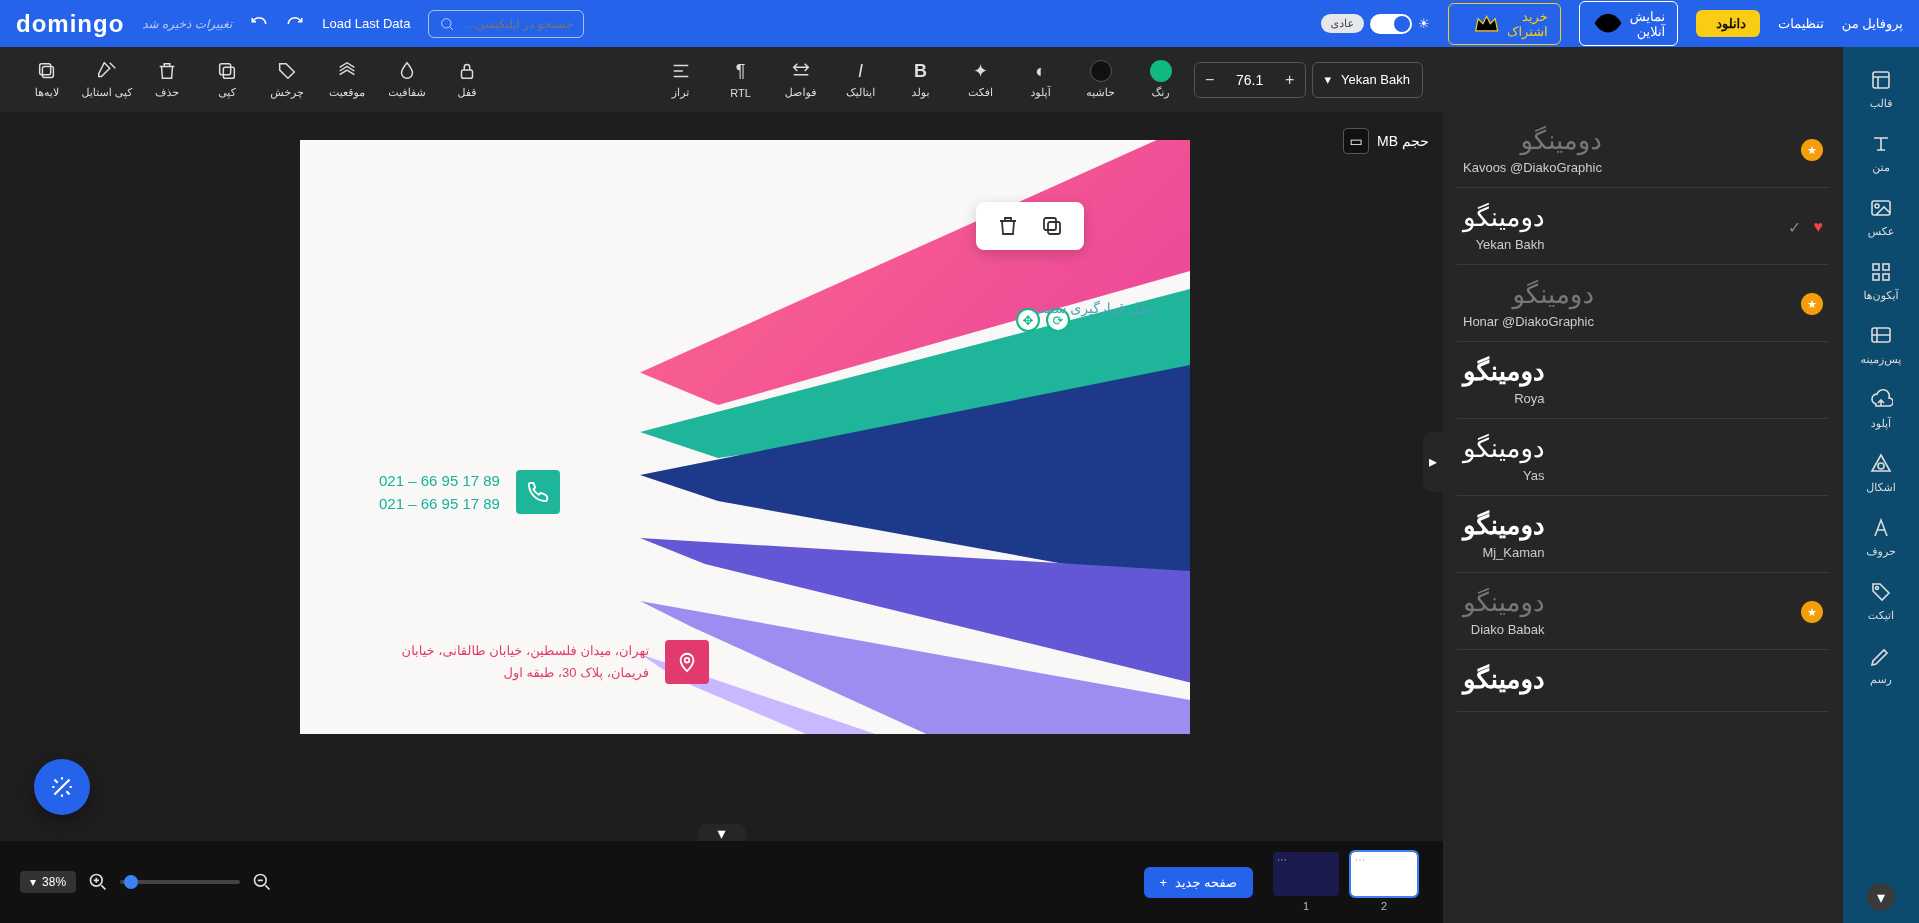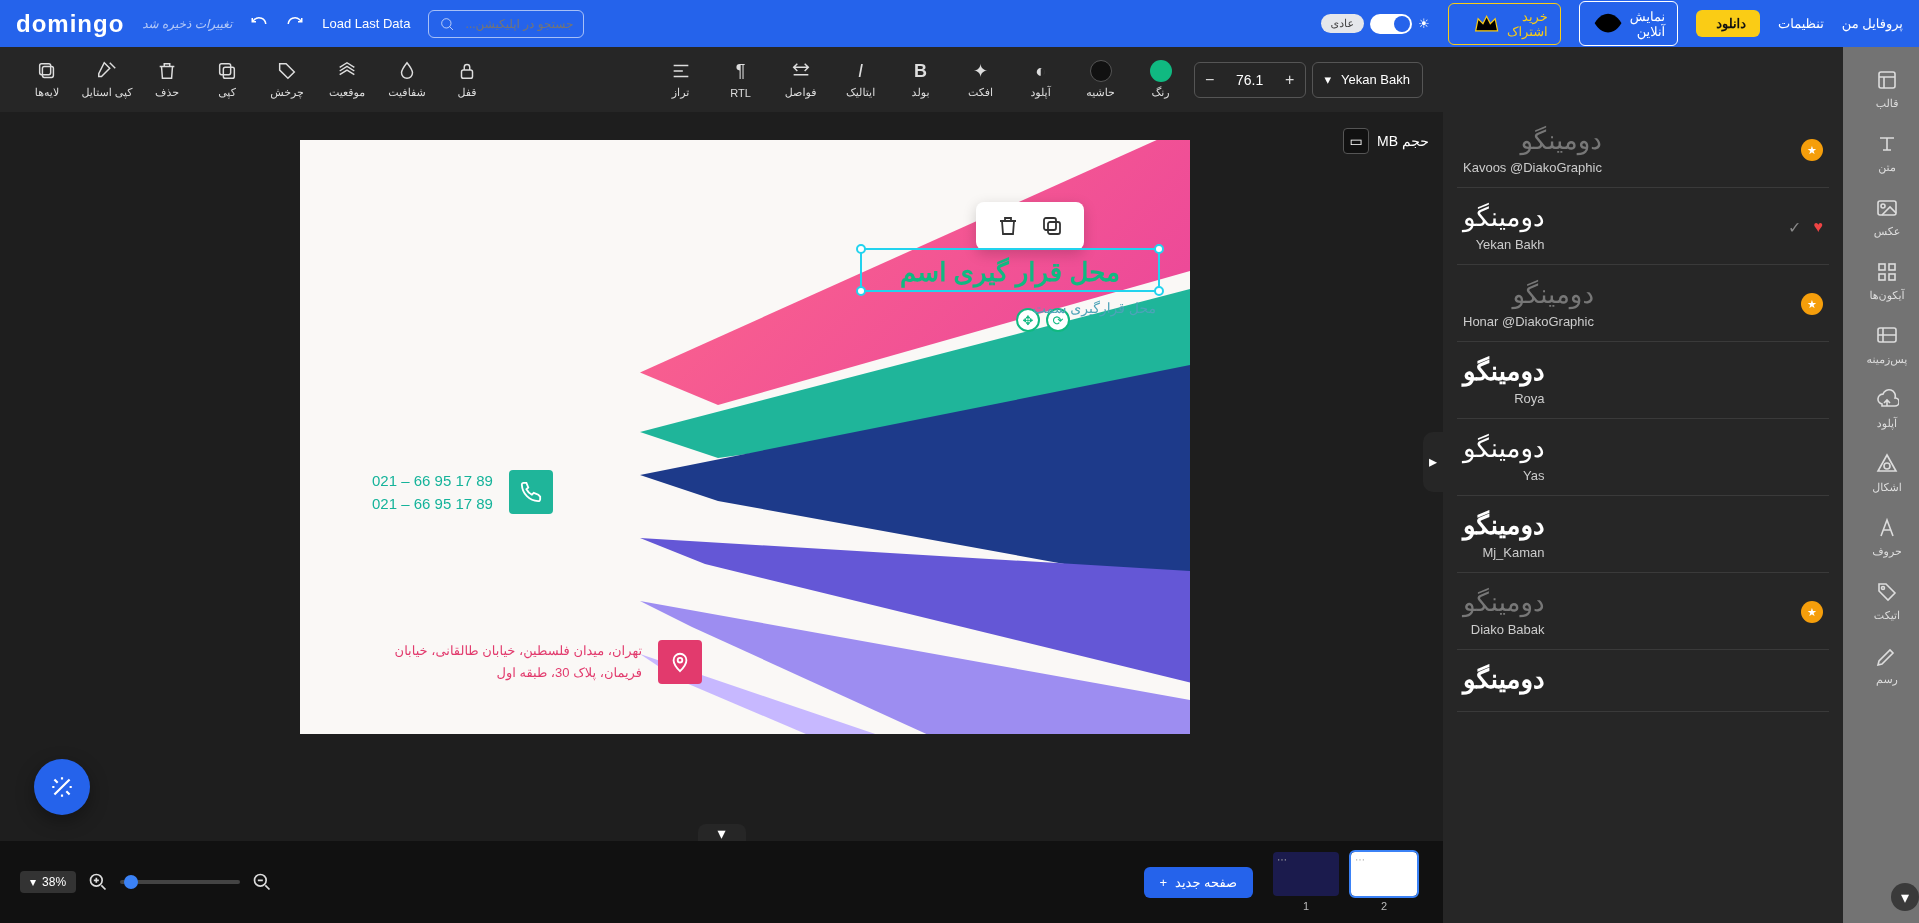--- a/index.html
+++ b/index.html
@@ -15,21 +15,21 @@
 .btn-outline.gold { border-color:#facc15; color:#facc15;padding-left:23px; }
 .toggle { display:flex; align-items:center; gap:6px; }
 .toggle-pill { width:42px; height:20px; background:#fff; border-radius:999px; position:relative; }
 .toggle-pill::after { content:''; width:16px; height:16px; background:#2563eb; border-radius:50%; position:absolute; top:2px; right:2px; }
 .badge-grey { background:#e5e7eb; color:#444; padding:3px 10px; border-radius:999px; font-size:11px; }
 .search-box { display:flex; align-items:center; border:1px solid rgba(255,255,255,.6); border-radius:6px; padding:5px 10px; gap:8px; }
 .search-box input { background:transparent; border:none; outline:none; color:#fff; width:110px; text-align:right; font-size:12px; }
 .topbar .faded { opacity:.65; font-style:italic; font-size:12px; }
 
 
-.sidebar { position:absolute; right:0; top:47px; bottom:0; width:76px; background:#737373; display:flex; flex-direction:column; align-items:flex-start; padding-top:12px; gap:4px; }
+.sidebar { position:absolute; right:0; top:47px; bottom:0; width:76px; background:#0c4a6e; display:flex; flex-direction:column; align-items:center; padding-top:12px; gap:4px; }
 .side-item { width:64px; height:60px; display:flex; flex-direction:column; align-items:center; justify-content:center; gap:5px; font-size:11px; color:#ddd; cursor:pointer; border-radius:6px; }
 .side-item svg { width:24px; height:24px; stroke:#ddd; fill:none; stroke-width:1.6; }
 .side-scroll-down { margin-top:auto; margin-bottom:12px; width:28px; height:28px; border-radius:50%; background:#3a3a3a; display:flex; align-items:center; justify-content:center; }
 
 
 .font-panel { position:absolute; right:76px; top:47px; bottom:0; width:400px; background:#262626; overflow:hidden; }
 .font-panel h2 { font-size:22px; padding:18px 22px 14px; text-align:right; font-weight:700; }
 .font-list { position:absolute; top:64px; bottom:0; left:0; right:0; overflow-y:auto; padding:0 14px; }
 .font-row { border-bottom:1px solid #3a3a3a; padding:14px 6px 12px; display:flex; align-items:center; gap:12px; }
 .font-meta { margin-right:auto; text-align:right; }
@@ -69,21 +69,21 @@
 .sel-box { position:absolute; top:108px; right:30px; width:300px; height:44px; border:2px solid #22d3ee; }
 .sel-box .h { width:10px; height:10px; background:#fff; border:2px solid #22d3ee; border-radius:50%; position:absolute; }
 .sel-box .h.tl { top:-6px; left:-6px; } .sel-box .h.tr { top:-6px; right:-6px; }
 .sel-box .h.bl { bottom:-6px; left:-6px; } .sel-box .h.br { bottom:-6px; right:-6px; }
 .sel-text { color:#10b981; font-size:26px; font-weight:700; text-align:center; line-height:44px; }
 .sub-text { position:absolute; top:160px; right:34px; color:#4da3b8; font-size:14px; }
 .mini-toolbar { position:absolute; top:62px; right:106px; background:#fff; border-radius:8px; box-shadow:0 4px 14px rgba(0,0,0,.18); display:flex; gap:20px; padding:12px 20px; }
 .mini-toolbar .mic { width:24px; height:24px; stroke:#333; fill:none; stroke-width:1.8; }
 .rot-handles { position:absolute; top:168px; right:120px; display:flex; gap:6px; }
 .rot-handles span { width:24px; height:24px; background:#fff; border:2px solid #10b981; border-radius:50%; display:flex; align-items:center; justify-content:center; font-size:13px; color:#10b981; }
-.info-block { position:absolute; left:72px; display:flex; align-items:flex-start; gap:16px; }
+.info-block { position:absolute; left:79px; display:flex; align-items:flex-start; gap:16px; }
 .info-block .ic-sq { width:44px; height:44px; border-radius:4px; display:flex; align-items:center; justify-content:center; }
 .info-block .lines { color:#15b39a; font-size:15px; line-height:1.5; direction:ltr; text-align:left; }
 .info-block .lines.addr { color:#e23a6d; font-size:13px; line-height:1.7; direction:rtl; text-align:right; max-width:270px; }
 .ib1 { top:330px; } .ib1 .ic-sq { background:#1fb59a; }
 .ib2 { top:416px; } .ib2 .ic-sq { background:#b23a9d; }
 .ib3 { top:500px; } .ib3 .ic-sq { background:#e23a6d; }
 .canvas-collapse { position:absolute; bottom:-1px; left:50%; transform:translateX(-50%); width:48px; height:18px; background:#262626; border-radius:8px 8px 0 0; display:flex; align-items:center; justify-content:center; }
 
 
 .bottombar { position:absolute; bottom:0; left:0; right:476px; height:82px; background:#111; display:flex; align-items:center; padding:0 20px; gap:20px; }
@@ -413,27 +413,20 @@
     <div class="mini-toolbar">
       <svg class="mic" viewBox="0 0 24 24">
           <rect x="8" y="8" width="12" height="12" rx="2"></rect>
           <rect x="4" y="4" width="12" height="12" rx="2"></rect>
         </svg>
       <svg class="mic" viewBox="0 0 24 24">
           <path d="M4 7h16M9 7V4h6v3M6 7l1 13h10l1-13"></path>
         </svg>
     </div>
 
-    <div class="sel-box">
-      <div class="sel-text">محل قرار گیری اسم</div>
-      <span class="h tl"></span>
-      <span class="h tr"></span>
-      <span class="h bl"></span>
-      <span class="h br"></span>
-    </div>
     <div class="rot-handles">
       <span>⟳</span>
       <span>✥</span>
     </div>
     <div class="sub-text">محل قرارگیری سمت</div>
 
     <div class="info-block ib1">
       <div class="ic-sq">
           <svg viewBox="0 0 24 24" width="22" height="22" style="stroke:#fff;fill:none;stroke-width:2">
             <path d="M22 17v3a2 2 0 0 1-2.2 2A19 19 0 0 1 2 4.2 2 2 0 0 1 4 2h3l2 5-2 2a14 14 0 0 0 6 6l2-2 5 2z"></path>

